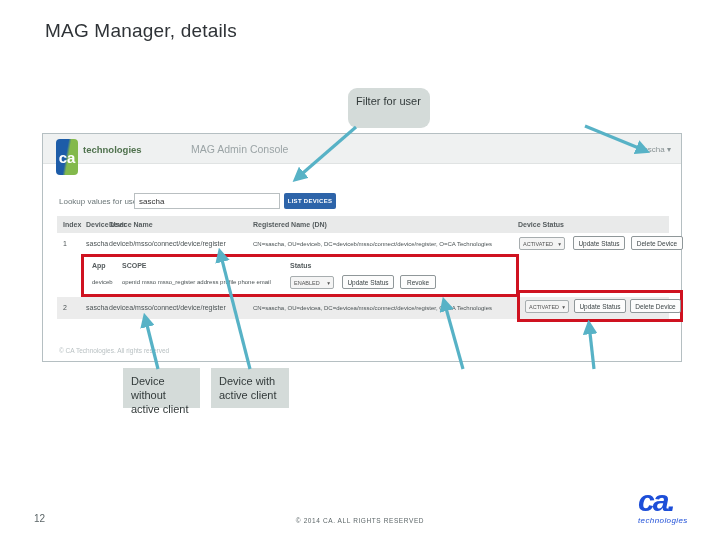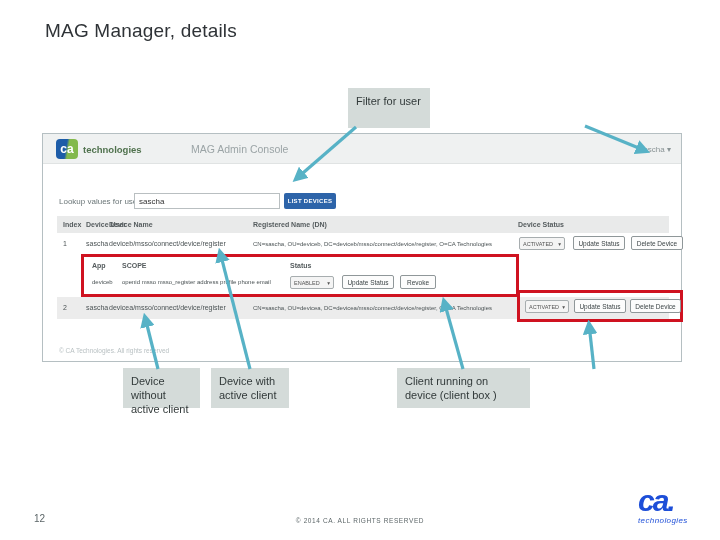--- a/index.html
+++ b/index.html
@@ -9,32 +9,32 @@
   
   .slide-title { position:absolute; left:45px; top:20px; font-size:19px; font-weight:400; color:#2f3337; letter-spacing:.2px; }
   .page-number { position:absolute; left:34px; top:513px; font-size:10px; color:#5c6668; }
   .slide-copyright { position:absolute; left:0; right:0; top:517px; text-align:center; font-size:6.5px; letter-spacing:.6px; color:#5c6668; }
   .footer-logo { position:absolute; left:638px; top:486px; width:70px; text-align:left; color:#1d4ed8;font-style:italic; }
   .footer-logo .mark { font-size:30px; font-weight:800; line-height:30px; letter-spacing:-2px; }
   .footer-logo .sub { font-size:8px; letter-spacing:.4px; margin-top:0px; }
 
   
   .callout { position:absolute; background:#d4dbd9; color:#323a3a; font-size:11px; line-height:1.25; padding:7px 8px; }
-  .co-filter  { left:348px; top:88px;  width:82px;  height:40px; }
+  .co-filter  { left:348px; top:88px;  width:82px;  height:40px;border-radius:9px; }
   .co-logged  { left:552px; top:88px;  width:85px;  height:39px; }
   .co-noclient{ left:123px; top:368px; width:77px;  height:40px; }
   .co-client  { left:211px; top:368px; width:78px;  height:40px; }
   .co-running { left:397px; top:368px; width:133px; height:40px; }
   .co-actions { left:538px; top:368px; width:111px; height:36px; }
 
   
   .shot { position:absolute; left:42px; top:133px; width:640px; height:229px; background:#ffffff; border:1px solid #b5bfc2; }
   .shot-header { position:absolute; left:0; top:0; width:100%; height:30px; background:#eff1f1; border-bottom:1px solid #e0e3e3; }
-  .ca-logo { position:absolute; left:13px; top:5px; width:22px; height:20px; border-radius:4px;
-             background:linear-gradient(100deg, #1d5ca8 45%, #83b94c 55%); color:#fff; font-weight:700; font-size:12px;
+  .ca-logo { position:absolute; left:13px; top:5px; width:22px; height:36px; border-radius:4px;
+             background:linear-gradient(100deg, #1d5ca8 45%, #83b94c 55%); color:#fff; font-weight:700; font-size:15px;
              display:flex; align-items:center; justify-content:center; }
   .shot-header .tech { position:absolute; left:40px; top:10px; font-size:9.5px; font-weight:700; color:#50724e; }
   .shot-header .app-title { position:absolute; left:120px; top:9px; font-size:10.5px; color:#9ba4a6;margin-left:28px; }
   .shot-header .user-menu { position:absolute; right:10px; top:11px; font-size:8px; color:#8a9496; cursor:pointer; }
 
   .shot-heading { position:absolute; left:16px; top:36px; font-size:17px; font-weight:600; color:#c01343; }
   .lookup-label { position:absolute; left:16px; top:63px; font-size:8px; color:#6b7678; }
   .lookup-input { position:absolute; left:91px; top:59px; width:146px; height:16px; border:1px solid #b9bfc1; font-size:8px; padding:0 4px; color:#333; font-family:"Liberation Sans", sans-serif; }
   .btn-list { position:absolute; left:241px; top:59px; width:52px; height:16px; background:#2d64a9; color:#fff; border:none; border-radius:2px; font-size:6px; font-weight:700; letter-spacing:.3px; cursor:pointer; font-family:"Liberation Sans", sans-serif; }
 
@@ -132,21 +132,20 @@
         </div>
       <button class="mini-btn" style="left:54px; top:6px; width:52px;">Update Status</button>
       <button class="mini-btn" style="left:110px; top:6px; width:51px;">Delete Device</button>
     </div>
 
     <div class="shot-footer">© CA Technologies. All rights reserved</div>
   </div>
 
   <div class="callout co-noclient">Device without active client</div>
   <div class="callout co-client">Device with active client</div>
-  <div class="callout co-running">Client running on device (client box )</div>
 
   <svg class="arrows" viewBox="0 0 720 540">
     <defs>
       <marker id="ah" markerWidth="4.6" markerHeight="4.6" refX="3.2" refY="2.3" orient="auto">
         <path d="M0,0 L4.6,2.3 L0,4.6 z" fill="#57b2c6"></path>
       </marker>
     </defs>
     <line x1="356" y1="127" x2="296" y2="179" stroke="#57b2c6" stroke-width="3.2" marker-end="url(#ah)"></line>
     <line x1="585" y1="126" x2="646" y2="151" stroke="#57b2c6" stroke-width="3.2" marker-end="url(#ah)"></line>
     <line x1="158" y1="369" x2="145" y2="317" stroke="#57b2c6" stroke-width="3.2" marker-end="url(#ah)"></line>

